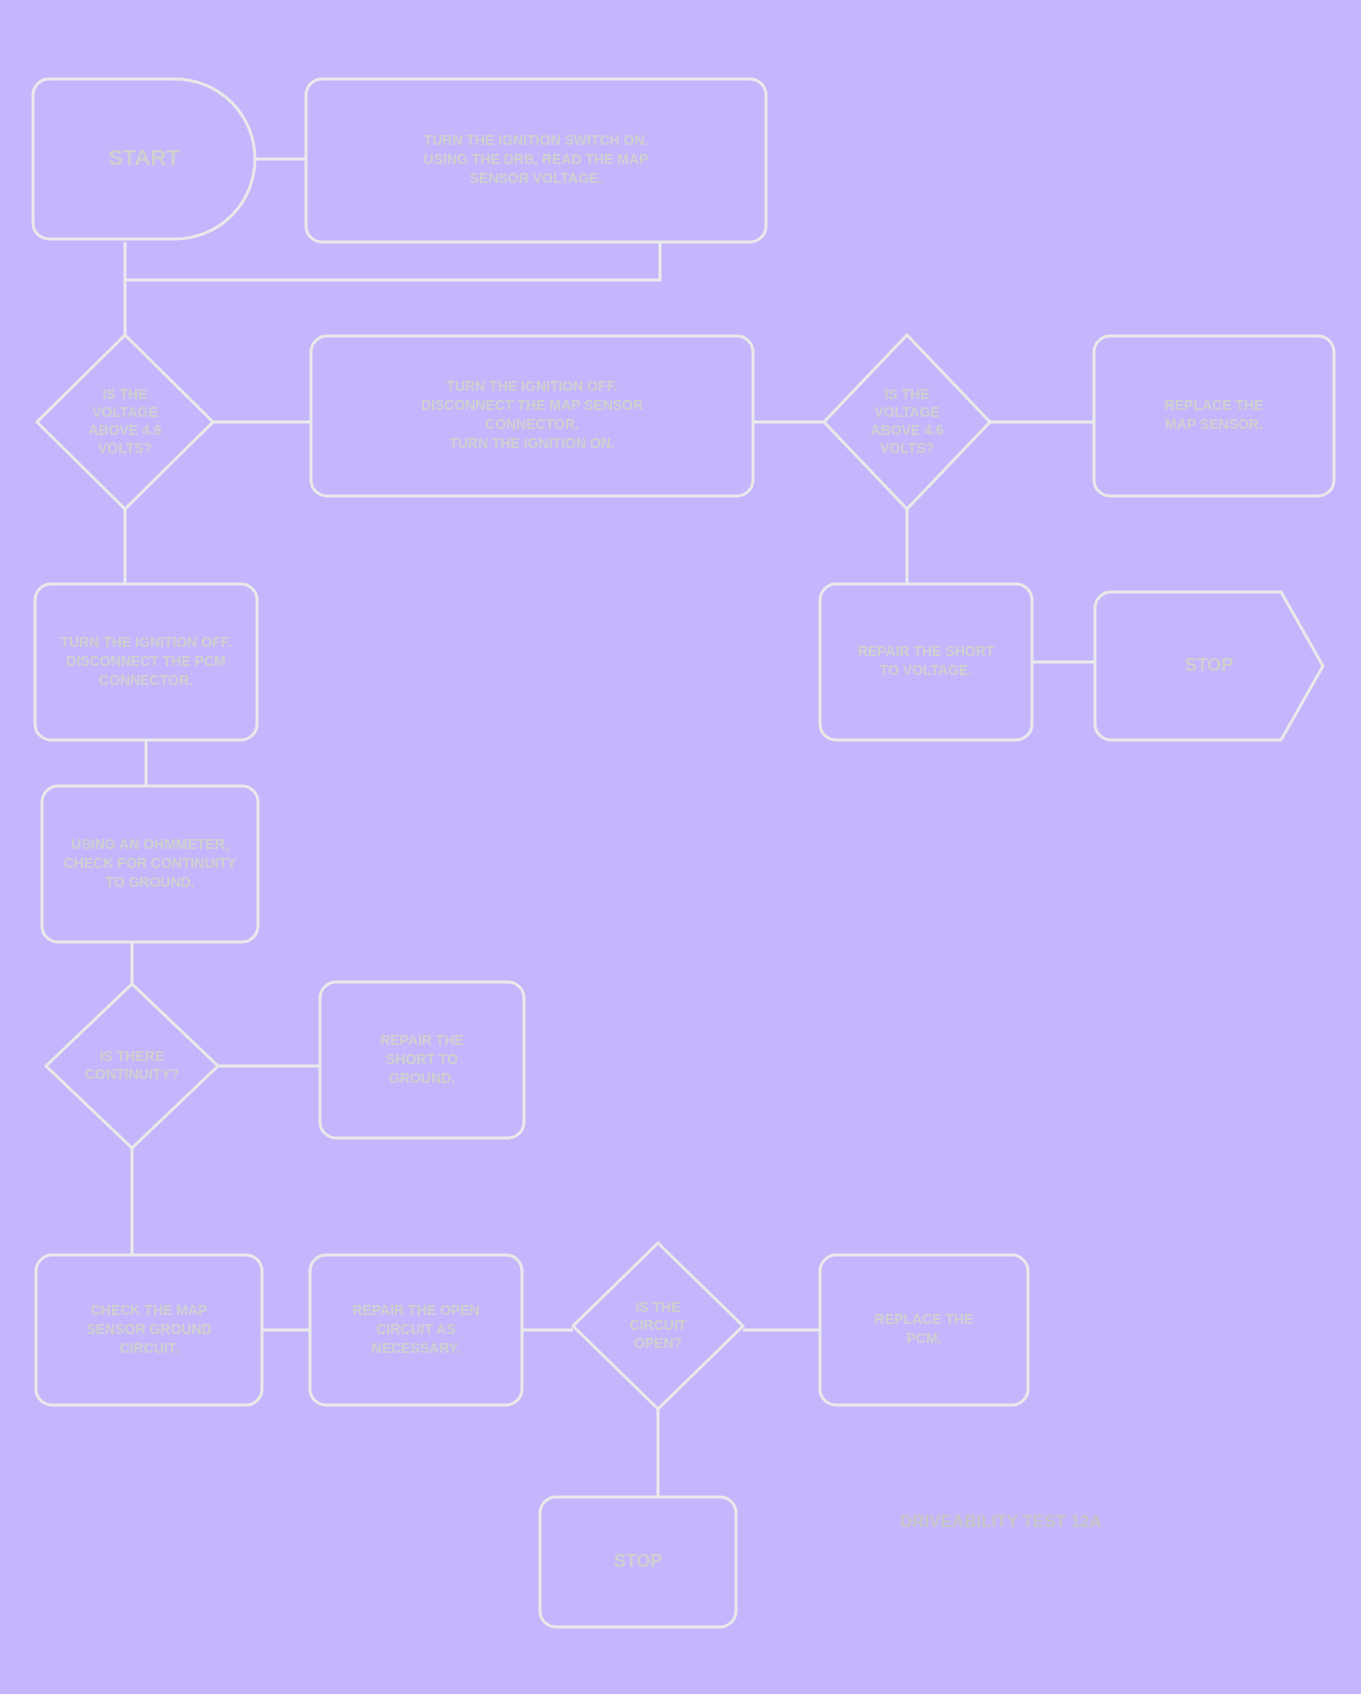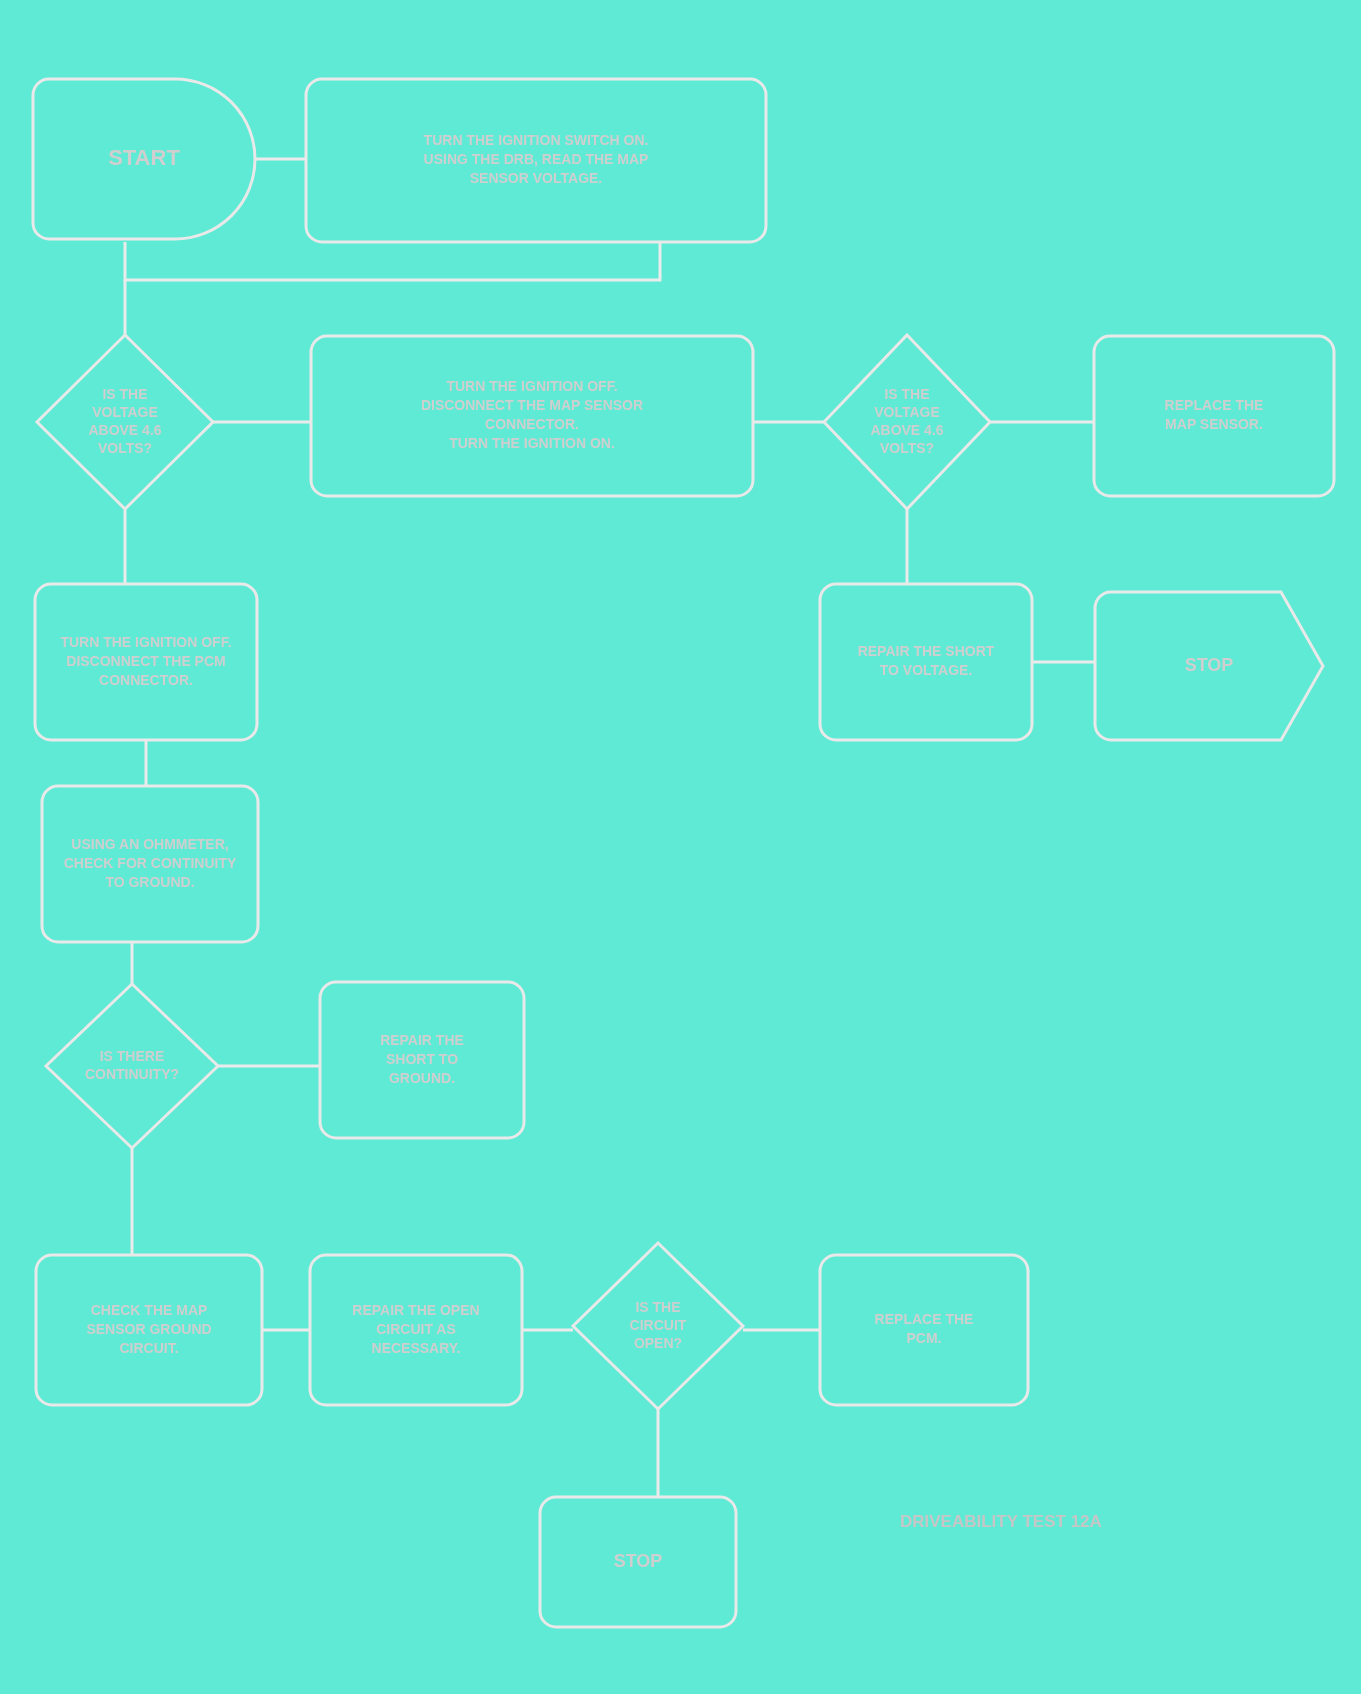--- a/index.html
+++ b/index.html
@@ -1,16 +1,16 @@
 <!DOCTYPE html>
 <html><head>
 <meta charset="utf-8">
 <style>
   html,body{margin:0;padding:0;background:#ffffff;}
-  #page{position:relative;width:1361px;height:1694px;background:#5eead4;overflow:hidden;
+  #page{position:relative;width:1361px;height:1694px;background:#c4b5fd;overflow:hidden;
         font-family:"Liberation Sans", sans-serif;}
   #fc{position:absolute;left:0;top:0;}
   .sh{fill:none;stroke:#e9e9e9;stroke-width:3;}
   .cn{fill:none;stroke:#ebebeb;stroke-width:3;}
   .lbl{font-family:"Liberation Sans", sans-serif;font-weight:bold;fill:#cfcfcf;
        text-anchor:middle;dominant-baseline:middle;}
   .cap{font-family:"Liberation Sans", sans-serif;font-weight:bold;fill:#c6c6c6;}
 </style>
 </head>
 <body>

